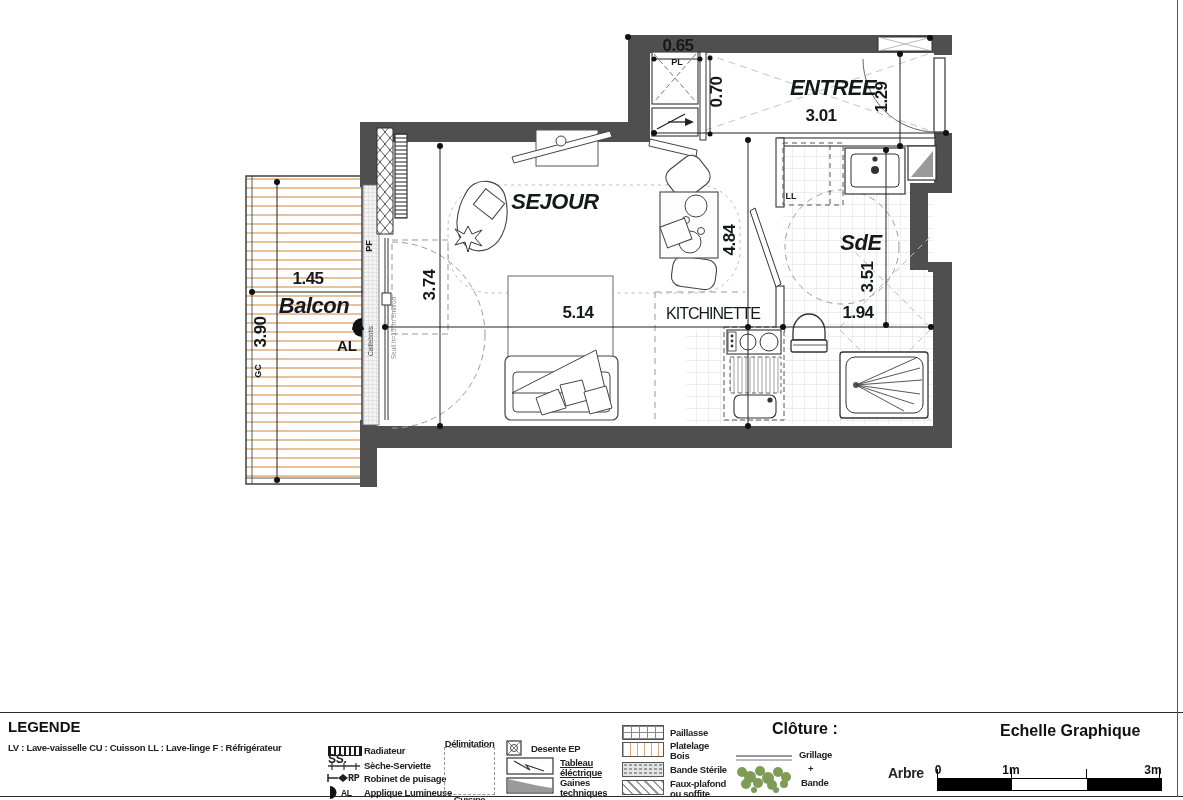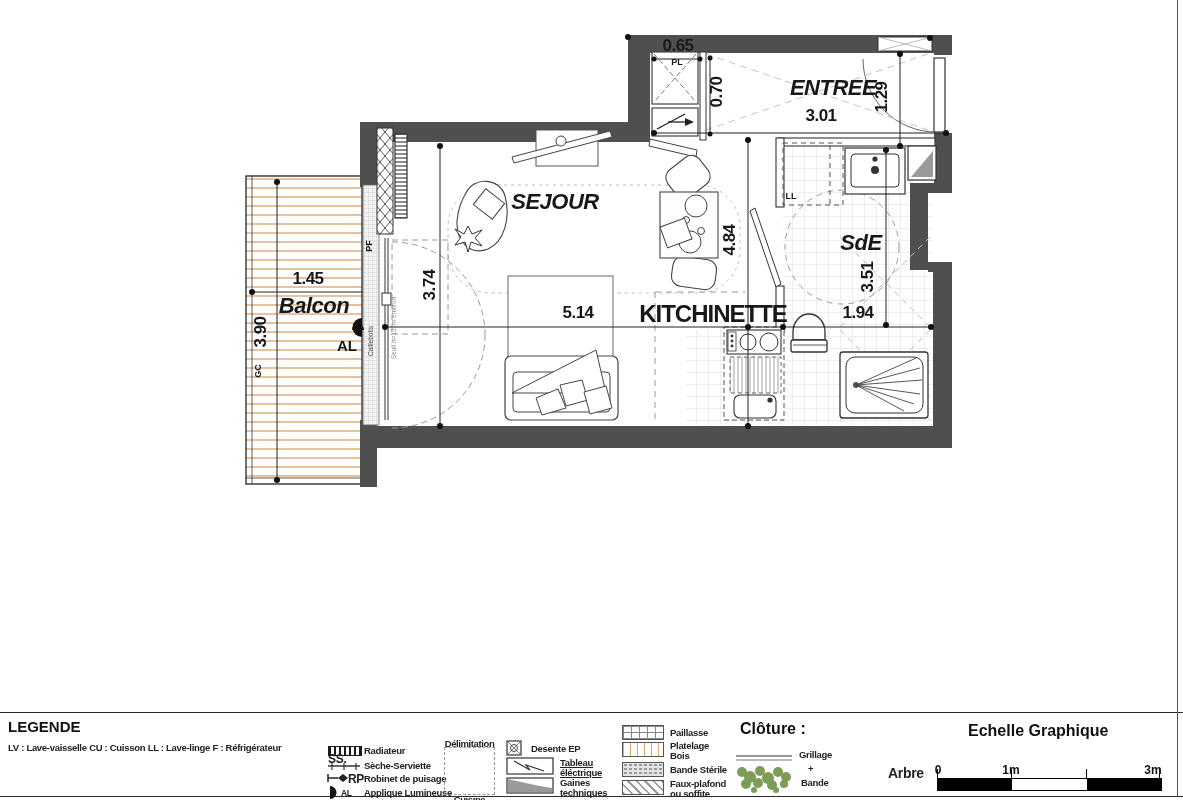--- a/index.html
+++ b/index.html
@@ -3,32 +3,32 @@
 <meta charset="utf-8">
 <style>
   html,body{margin:0;padding:0;background:#fff;}
   .page{position:relative;width:1183px;height:800px;background:#fff;overflow:hidden;
         font-family:"Liberation Sans",sans-serif;}
   svg{position:absolute;left:0;top:0;}
   .t{position:absolute;color:#16181c;white-space:nowrap;transform:translate(-50%,-50%);
      font-family:"Liberation Sans",sans-serif;}
   .tr{transform:translate(-50%,-50%) rotate(-90deg);}
   .room{font-size:22px;font-weight:bold;letter-spacing:-0.5px;font-style:italic;}
-  .room-sm{font-size:24px;font-weight:bold;letter-spacing:-1px;}
+  .room-sm{font-size:16px;font-weight:normal;letter-spacing:-1px;}
   .dim{font-size:17px;font-weight:bold;letter-spacing:-0.5px;}
   .small{font-size:9px;font-weight:bold;}
   .tag{font-size:15px;font-weight:bold;}
   .tiny{font-size:6.5px;font-weight:normal;color:#444;}
   .tiny2{font-size:6.5px;font-weight:normal;color:#888;}
   
   .legend{position:absolute;left:0;top:712px;width:1183px;height:88px;}
   .hline{position:absolute;left:0;width:1183px;height:0;border-top:1.5px solid #2b2b2b;}
   .vline-right{position:absolute;left:1177px;top:0;height:797px;width:0;border-left:1.2px solid #555;}
   .leg-title{position:absolute;font-size:15px;font-weight:bold;color:#111;}
-  .sec-title{position:absolute;font-size:16px;font-weight:bold;color:#111;}
+  .sec-title{position:absolute;font-size:16px;font-weight:bold;color:#111;margin-left:32px;}
   .col{position:absolute;display:flex;flex-direction:row;gap:2.5px;}
   .leg{font-size:9.5px;font-weight:bold;letter-spacing:-0.3px;color:#222;line-height:10.5px;}
   .lab{position:absolute;font-size:9.5px;font-weight:bold;letter-spacing:-0.3px;color:#222;line-height:10px;}
   .sw{position:absolute;width:40px;height:13px;background:#fff;}
   .sw-paillasse{border:1px solid #555;
     background-image:repeating-linear-gradient(0deg,#888 0 1px,transparent 1px 6px),
                      repeating-linear-gradient(90deg,#888 0 1px,transparent 1px 8px);}
   .sw-platelage{border:1px solid #555;
     background-image:repeating-linear-gradient(90deg,#dca873 0 1.5px,transparent 1.5px 7px);}
   .sw-bande{border:1px solid #555;background-color:#e4e4e4;
@@ -349,21 +349,21 @@
     <line x1="30" y1="6" x2="30" y2="13" stroke="#333" stroke-width="1.2"></line>
   </svg>
   <div class="lab" style="left:328px;top:42px;font-size:12px;">SS.</div>
   <div class="lab" style="left:364px;top:49px;">Sèche-Serviette</div>
 
   <svg style="left:326px;top:60px;" width="24" height="12">
     <line x1="2" y1="2" x2="2" y2="10" stroke="#222" stroke-width="1.5"></line>
     <line x1="2" y1="6" x2="12" y2="6" stroke="#222" stroke-width="1.5"></line>
     <polygon points="12,6 17,2 22,6 17,10" fill="#222"></polygon>
   </svg>
-  <div class="lab" style="left:348px;top:62px;font-size:12px;">RP</div>
+  <div class="lab" style="left:348px;top:62px;font-size:10px;font-family:Liberation Mono, monospace;">RP</div>
   <div class="lab" style="left:364px;top:62px;">Robinet de puisage</div>
 
   <svg style="left:326px;top:73px;" width="16" height="14">
     <path d="M4,1 A6.5,6.5 0 0 1 4,14 Z" fill="#111"></path>
   </svg>
   <div class="lab" style="left:341px;top:76px;font-size:8.5px;">AL</div>
   <div class="lab" style="left:364px;top:76px;">Applique Lumineuse</div>
 
   <div class="delimbox" style="left:444px;top:35px;gap:45px;">
     <div>Délimitation</div>

